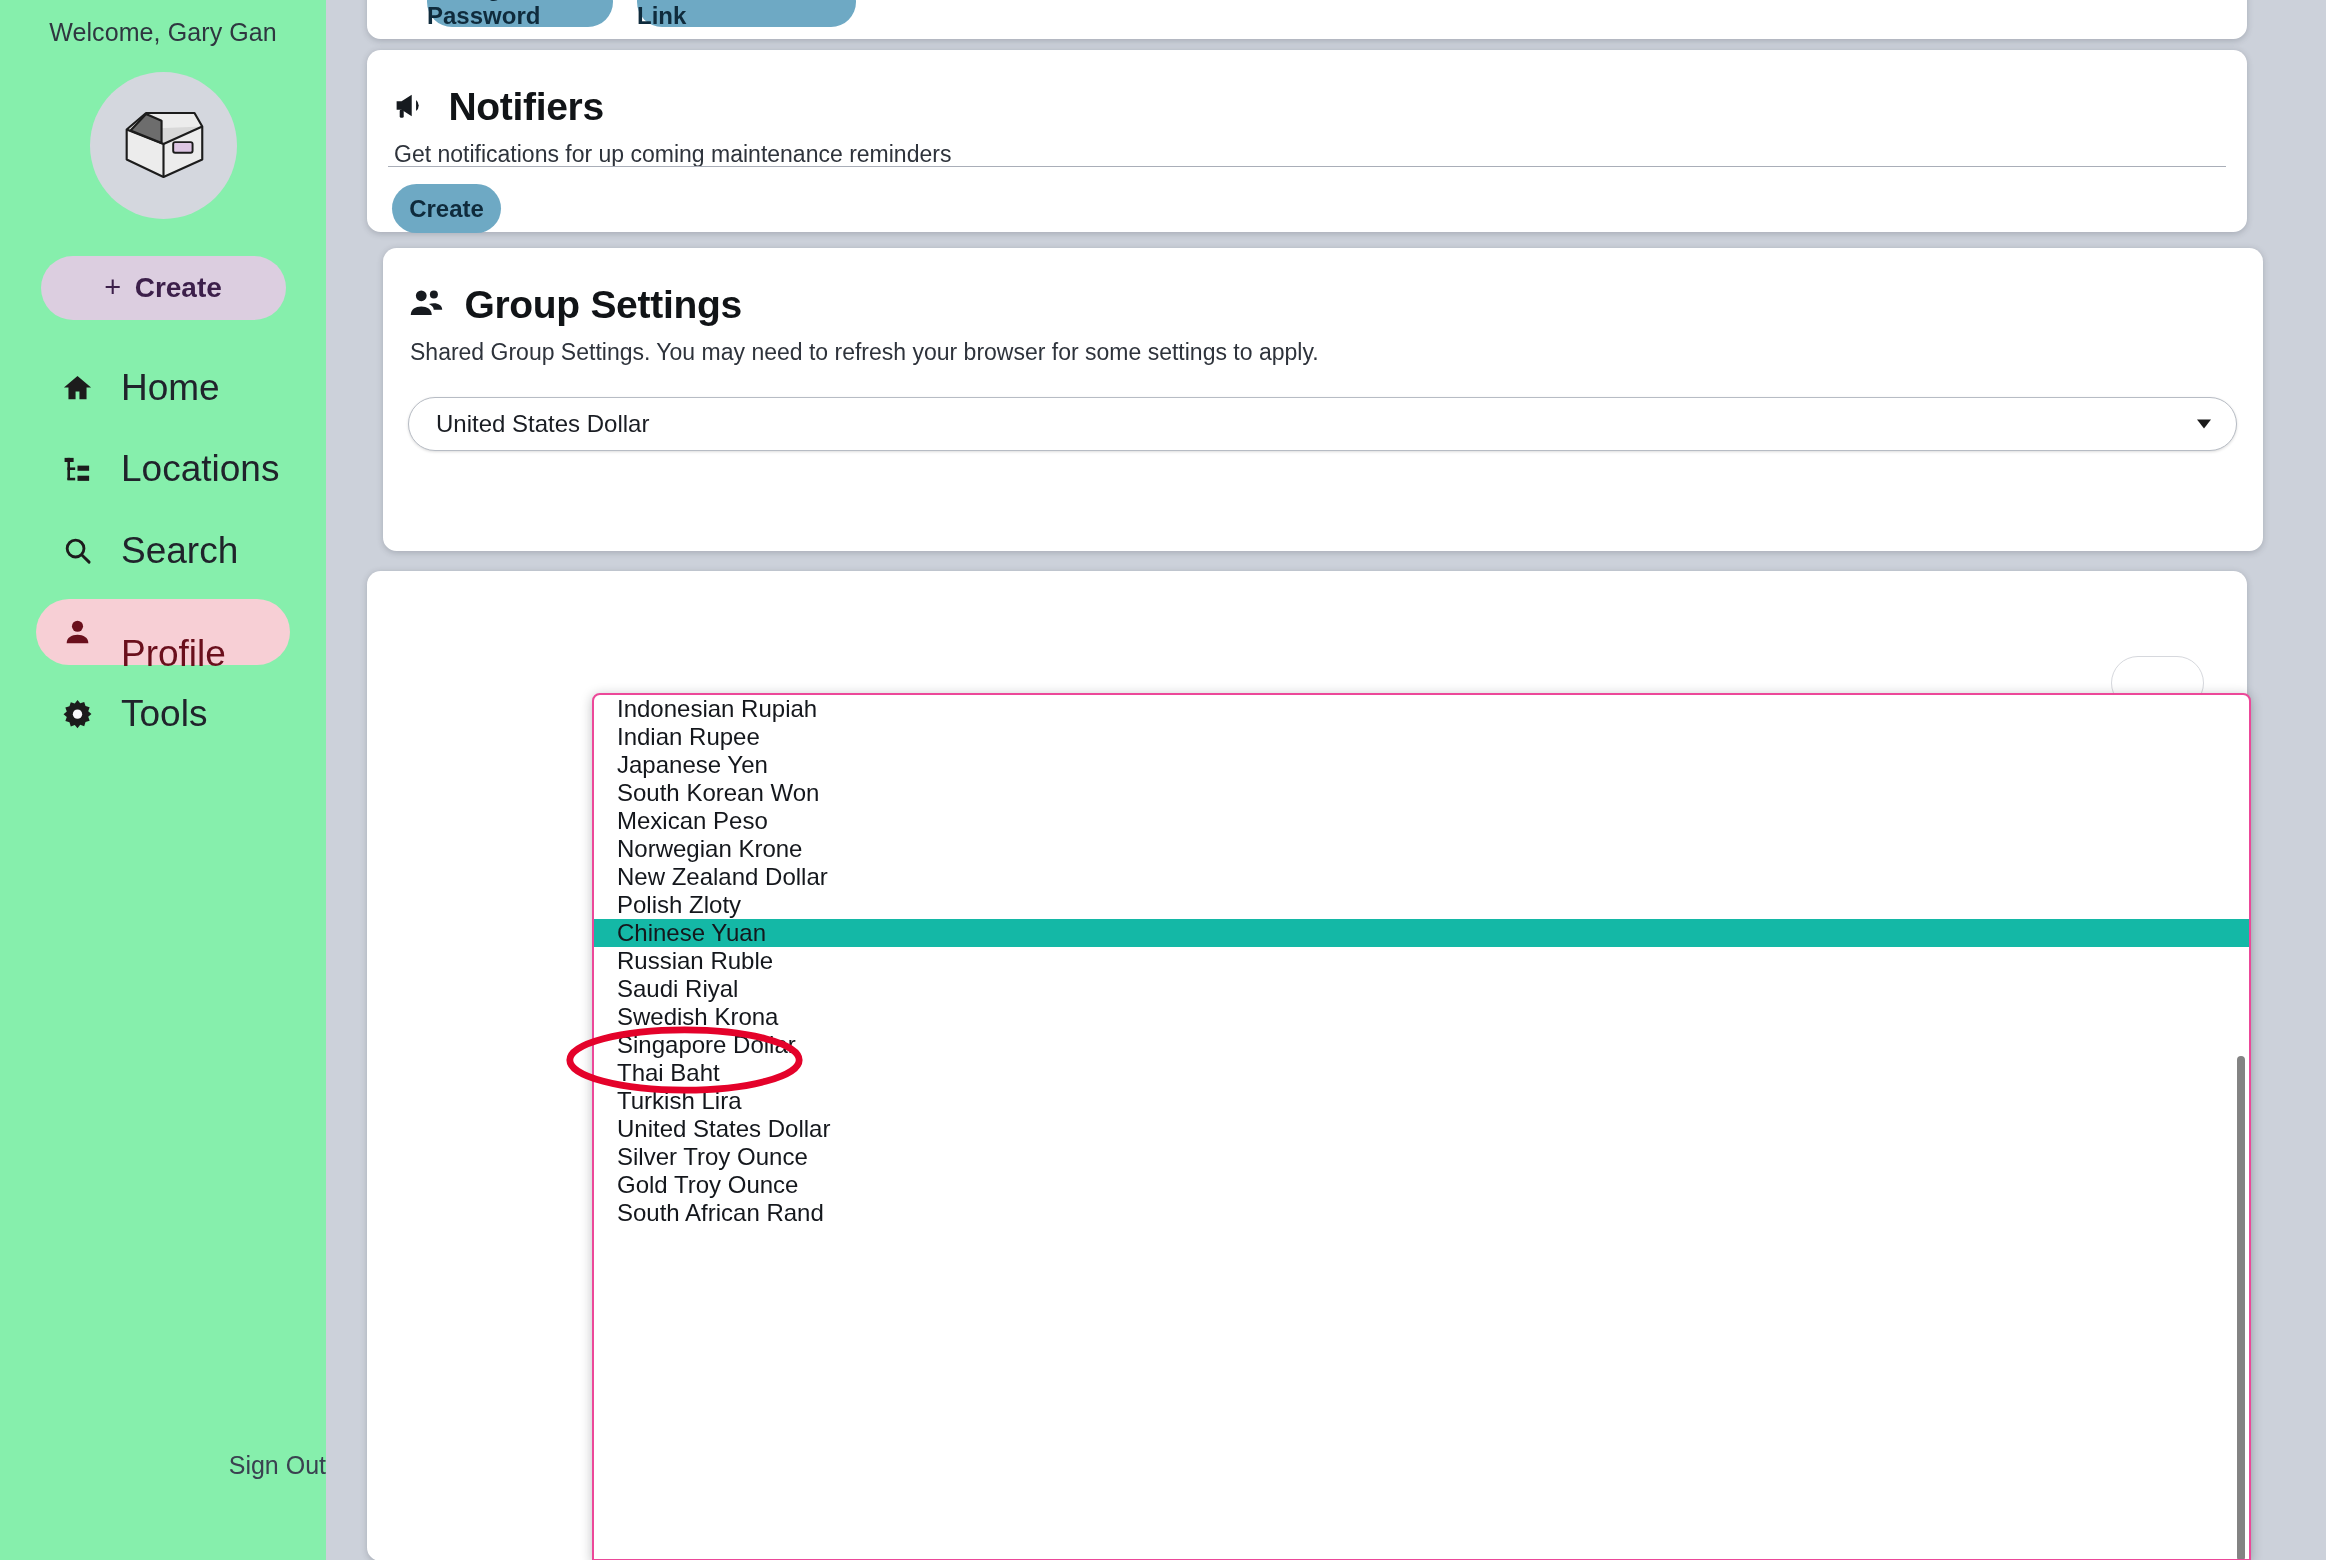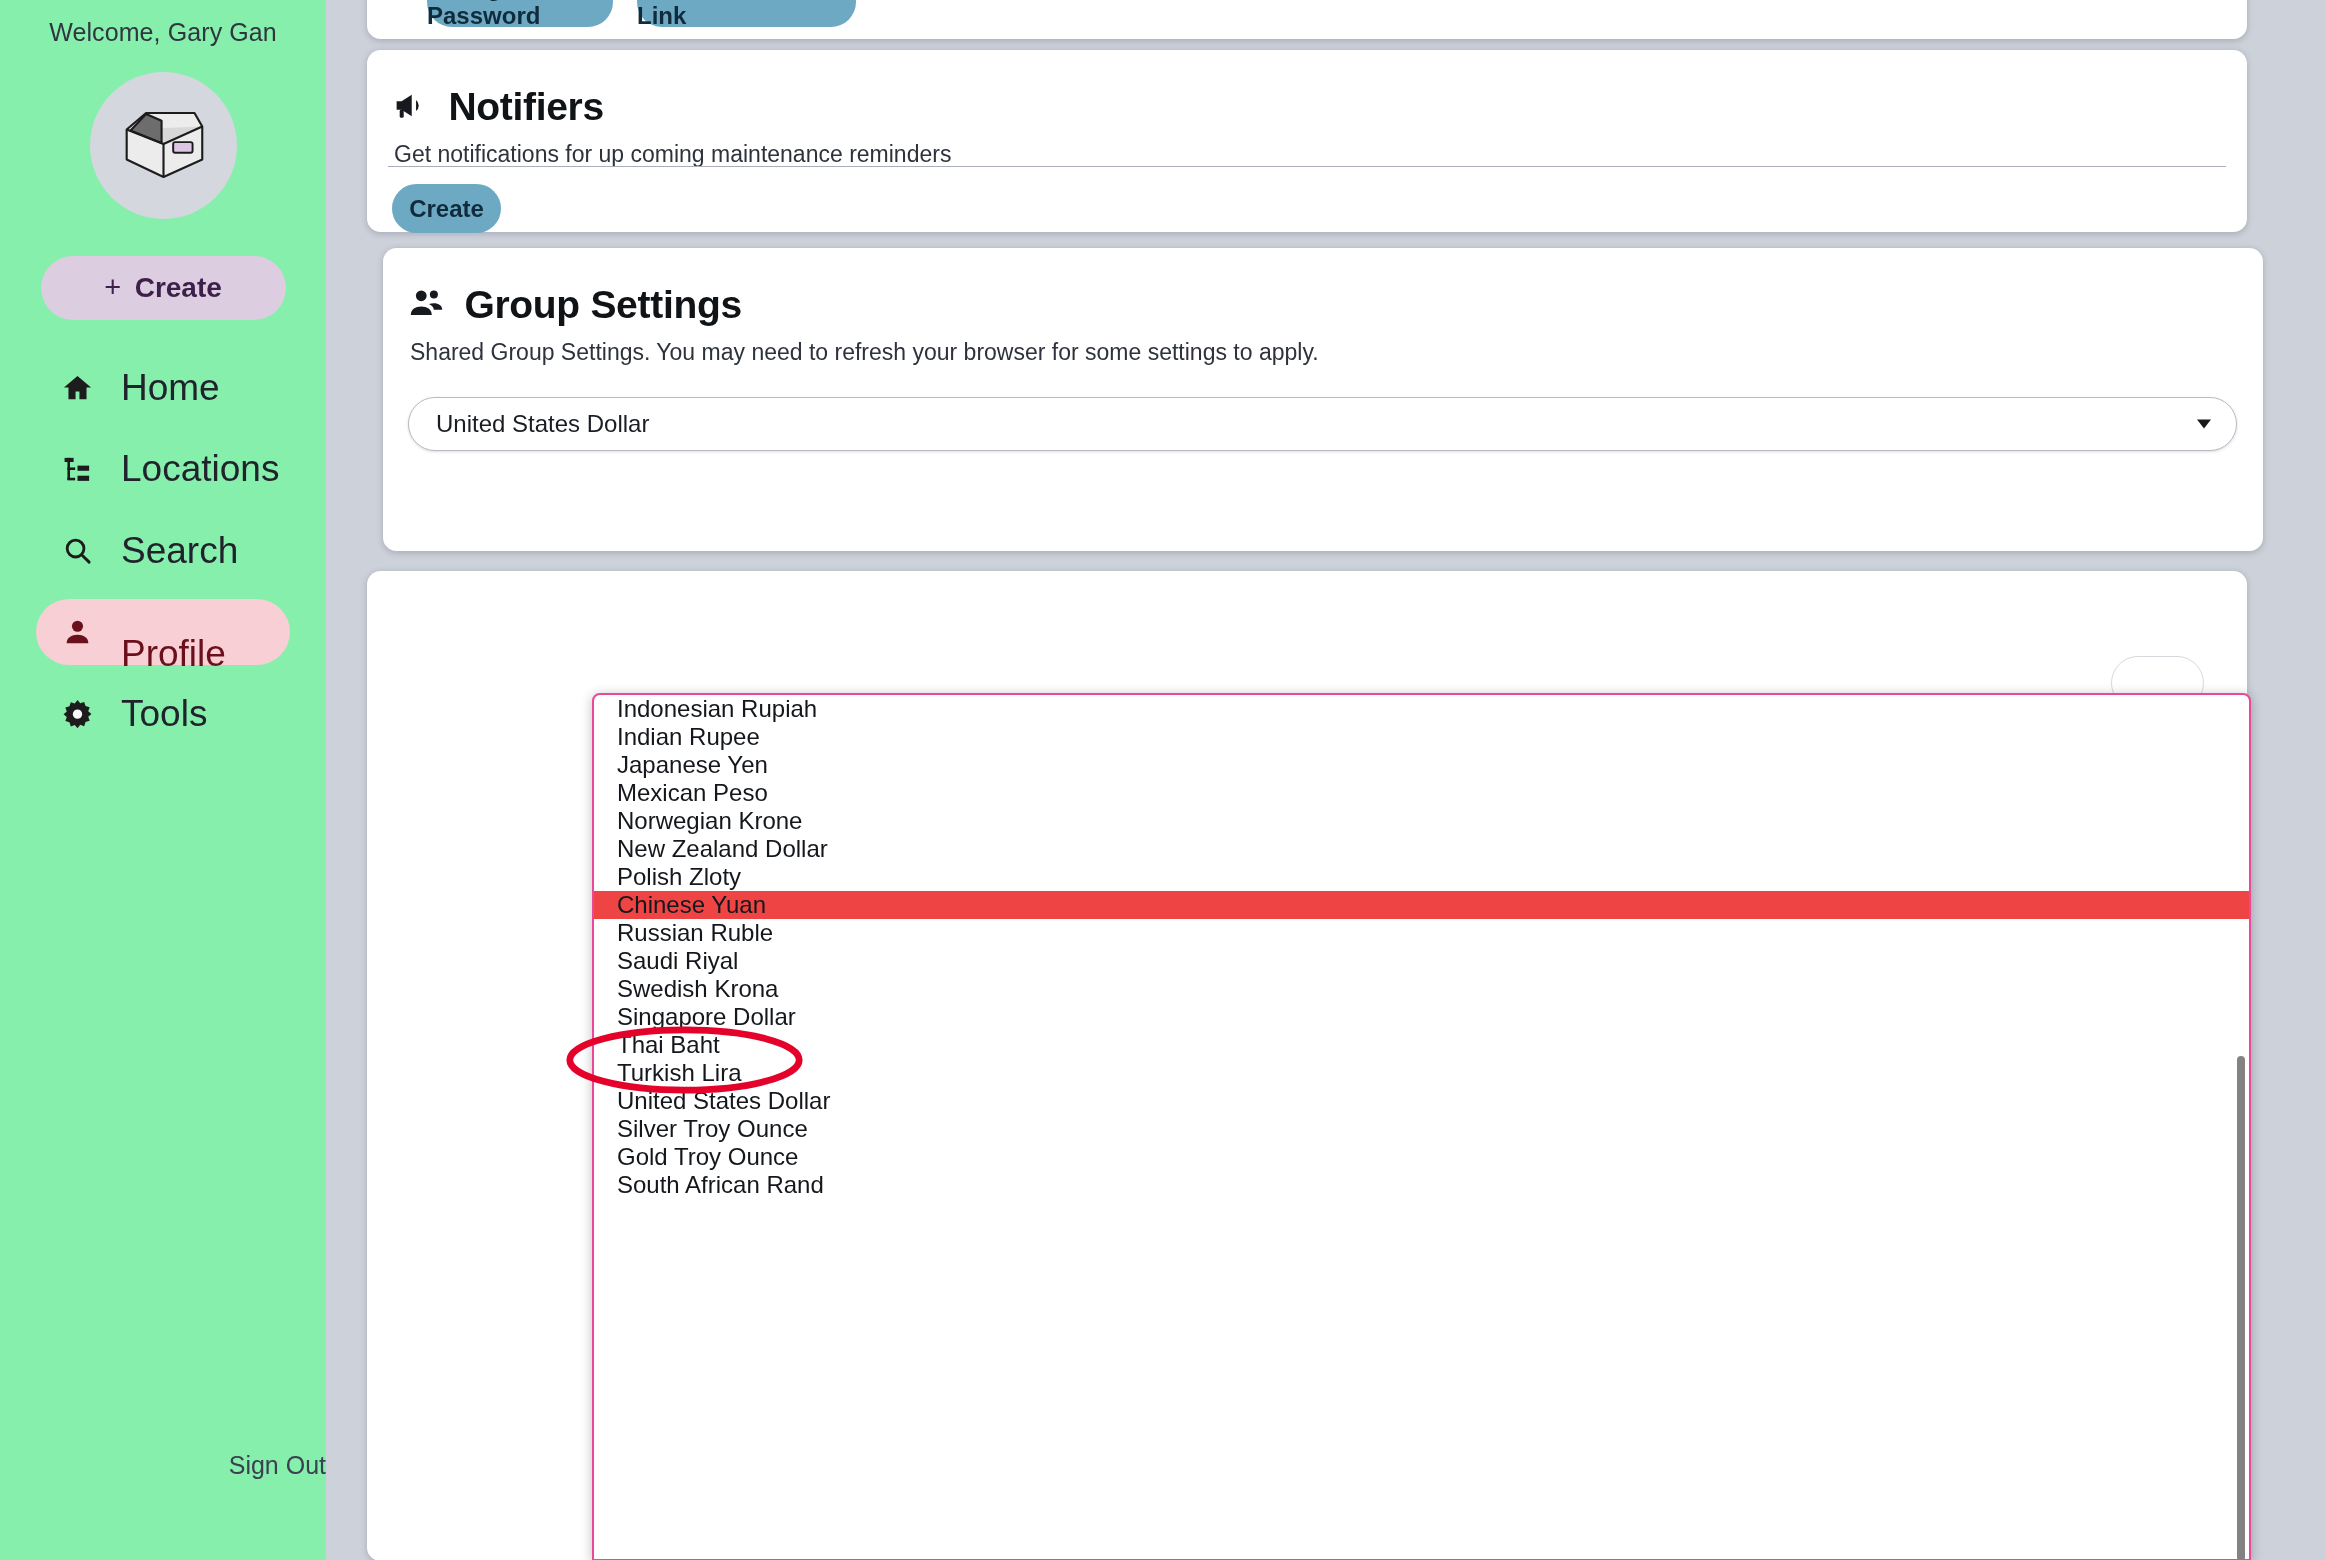--- a/index.html
+++ b/index.html
@@ -132,21 +132,21 @@
     overflow: hidden;
   }
   .dd-item {
     height: 28px;
     display: flex; align-items: center;
     padding-left: 23px;
     font-size: 24px; color: #14171c;
     cursor: pointer;
     white-space: nowrap;
   }
-  .dd-item.highlight { background: #ef4444; }
+  .dd-item.highlight { background: #14b8a6; }
   #dd-scroll-track {
     position: absolute; right: 3.9px; top: 7.8px;
     width: 7.8px; bottom: 0;
   }
   #dd-scroll-thumb {
     position: absolute; right: 3.9px; top: 361px;
     width: 7.8px; height: 505px;
     background: #838383; border-radius: 3.9px;
     cursor: pointer;
   }
@@ -299,20 +299,21 @@
       <div class="hidden-pill" style="top:524px;width:93px;height:74px;background:#121212;"></div>
     </div>
 
   </div>
 
   <div id="dropdown">
     <div id="dd-list">
         <div class="dd-item">Indonesian Rupiah</div>
         <div class="dd-item">Indian Rupee</div>
         <div class="dd-item">Japanese Yen</div>
+        <div class="dd-item">South Korean Won</div>
         <div class="dd-item">Mexican Peso</div>
         <div class="dd-item">Norwegian Krone</div>
         <div class="dd-item">New Zealand Dollar</div>
         <div class="dd-item">Polish Zloty</div>
         <div class="dd-item highlight">Chinese Yuan</div>
         <div class="dd-item">Russian Ruble</div>
         <div class="dd-item">Saudi Riyal</div>
         <div class="dd-item">Swedish Krona</div>
         <div class="dd-item">Singapore Dollar</div>
         <div class="dd-item">Thai Baht</div>

